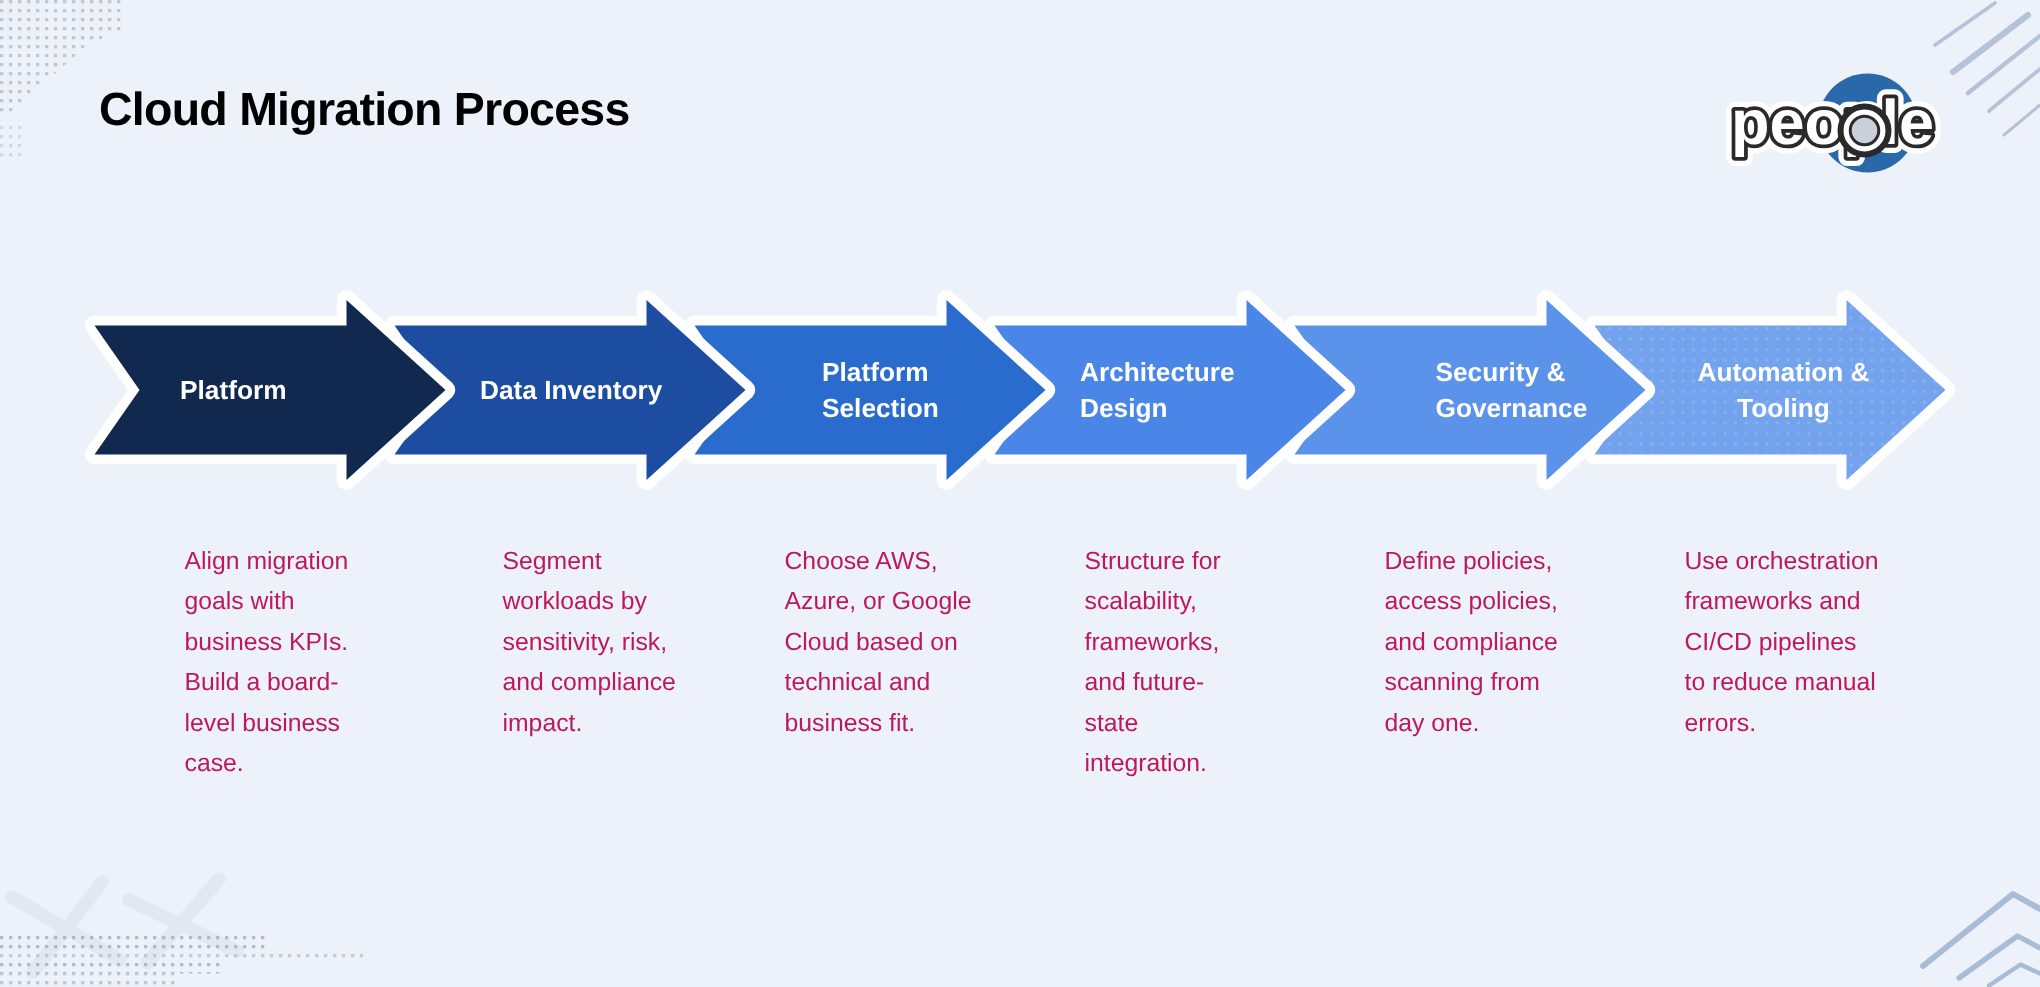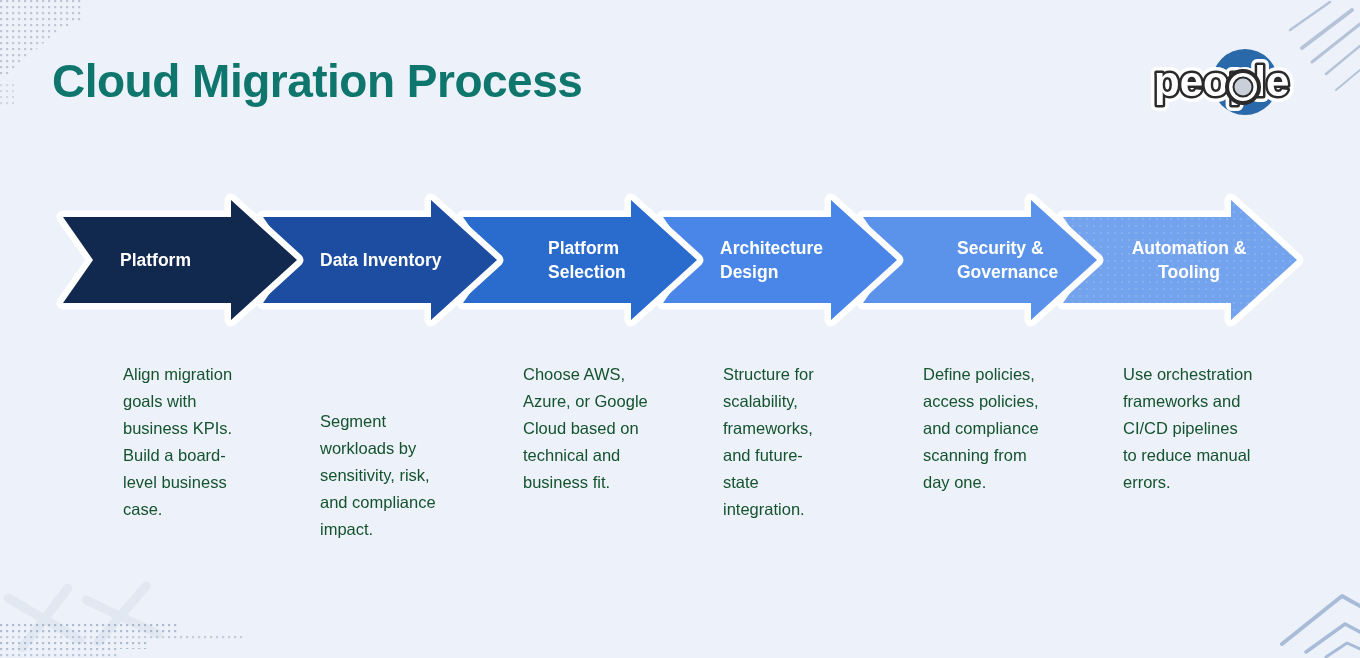--- a/index.html
+++ b/index.html
@@ -6,36 +6,36 @@
   html, body { width: 1360px; height: 658px; }
   body {
     position: relative;
     width: 1360px; height: 658px;
     background: #edf1f9;
     font-family: "Liberation Sans", sans-serif;
     overflow: hidden;
   }
   .scene-svg { position: absolute; left: 0; top: 0; width: 1360px; height: 658px; }
   .page-title {
-    position: absolute; left: 52px; top: 55px;
-    font-size: 46px; font-weight: 700; color: #0f766e;
+    position: absolute; left: 66px; top: 55px;
+    font-size: 31px; font-weight: 700; color: #000000;
     letter-spacing: -0.5px; line-height: 1.15;
   }
   .stage-label {
     position: absolute; top: 200px; height: 120px; width: 138px;
     display: flex; align-items: center;
     color: #ffffff; font-size: 17.5px; font-weight: 700; line-height: 1.38;
   }
   .stage-desc {
     position: absolute; top: 361px;
-    color: #14532d; font-size: 16.5px; line-height: 27px; font-weight: 400;
+    color: #be185d; font-size: 16.5px; line-height: 27px; font-weight: 400;
   }
   .l1 { left: 120px; } .l2 { left: 320px; } .l3 { left: 548px; }
   .l4 { left: 720px; } .l5 { left: 920px; margin-left: 37px; } .l6 { left: 1120px; text-align: center; }
-  .d1 { left: 123px; width: 132px; } .d2 { left: 320px; width: 132px; margin-top: 47px; }
+  .d1 { left: 123px; width: 132px; } .d2 { left: 335px; width: 132px; }
   .d3 { left: 523px; width: 132px; } .d4 { left: 723px; width: 114px; }
   .d5 { left: 923px; width: 134px; } .d6 { left: 1123px; width: 132px; }
   .logo-wrap { position: absolute; left: 1140px; top: 40px; width: 180px; height: 90px; }
 </style>
 </head>
 <body>
 
 <svg class="scene-svg" viewBox="0 0 1360 658">
   <defs>
     <pattern id="dotsLight" width="6" height="6" patternUnits="userSpaceOnUse">

